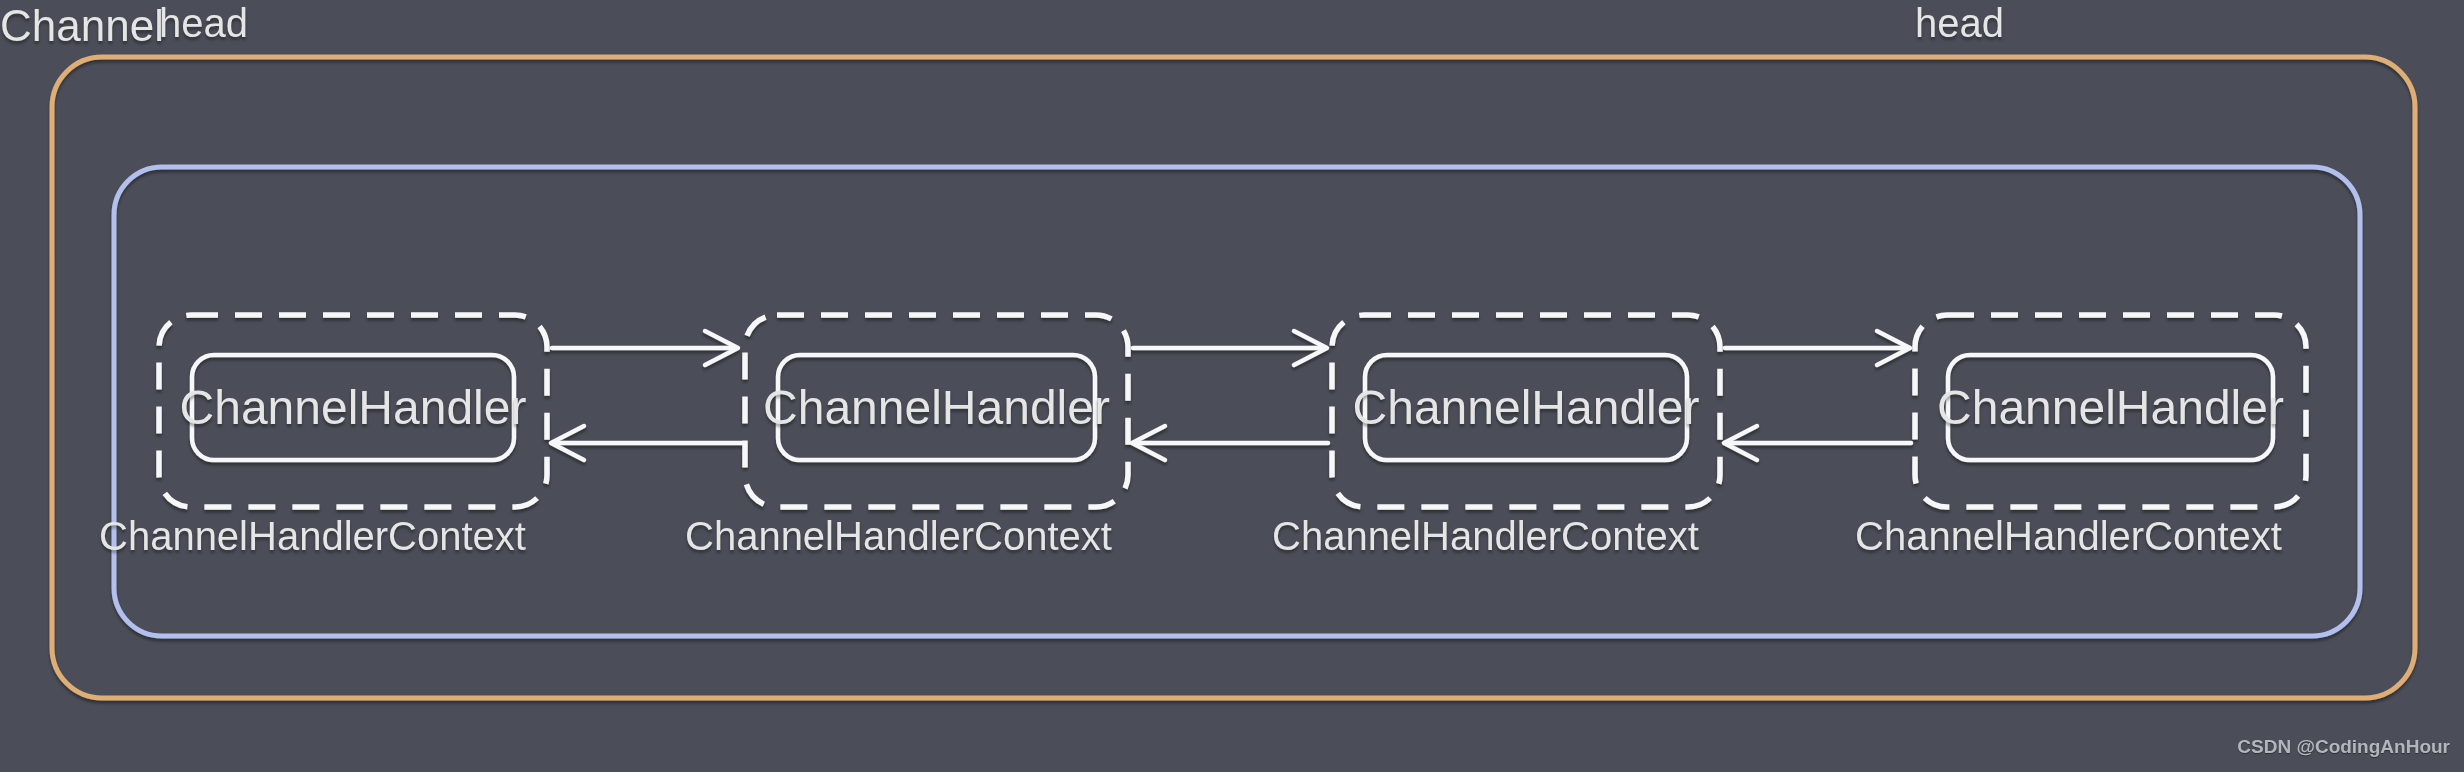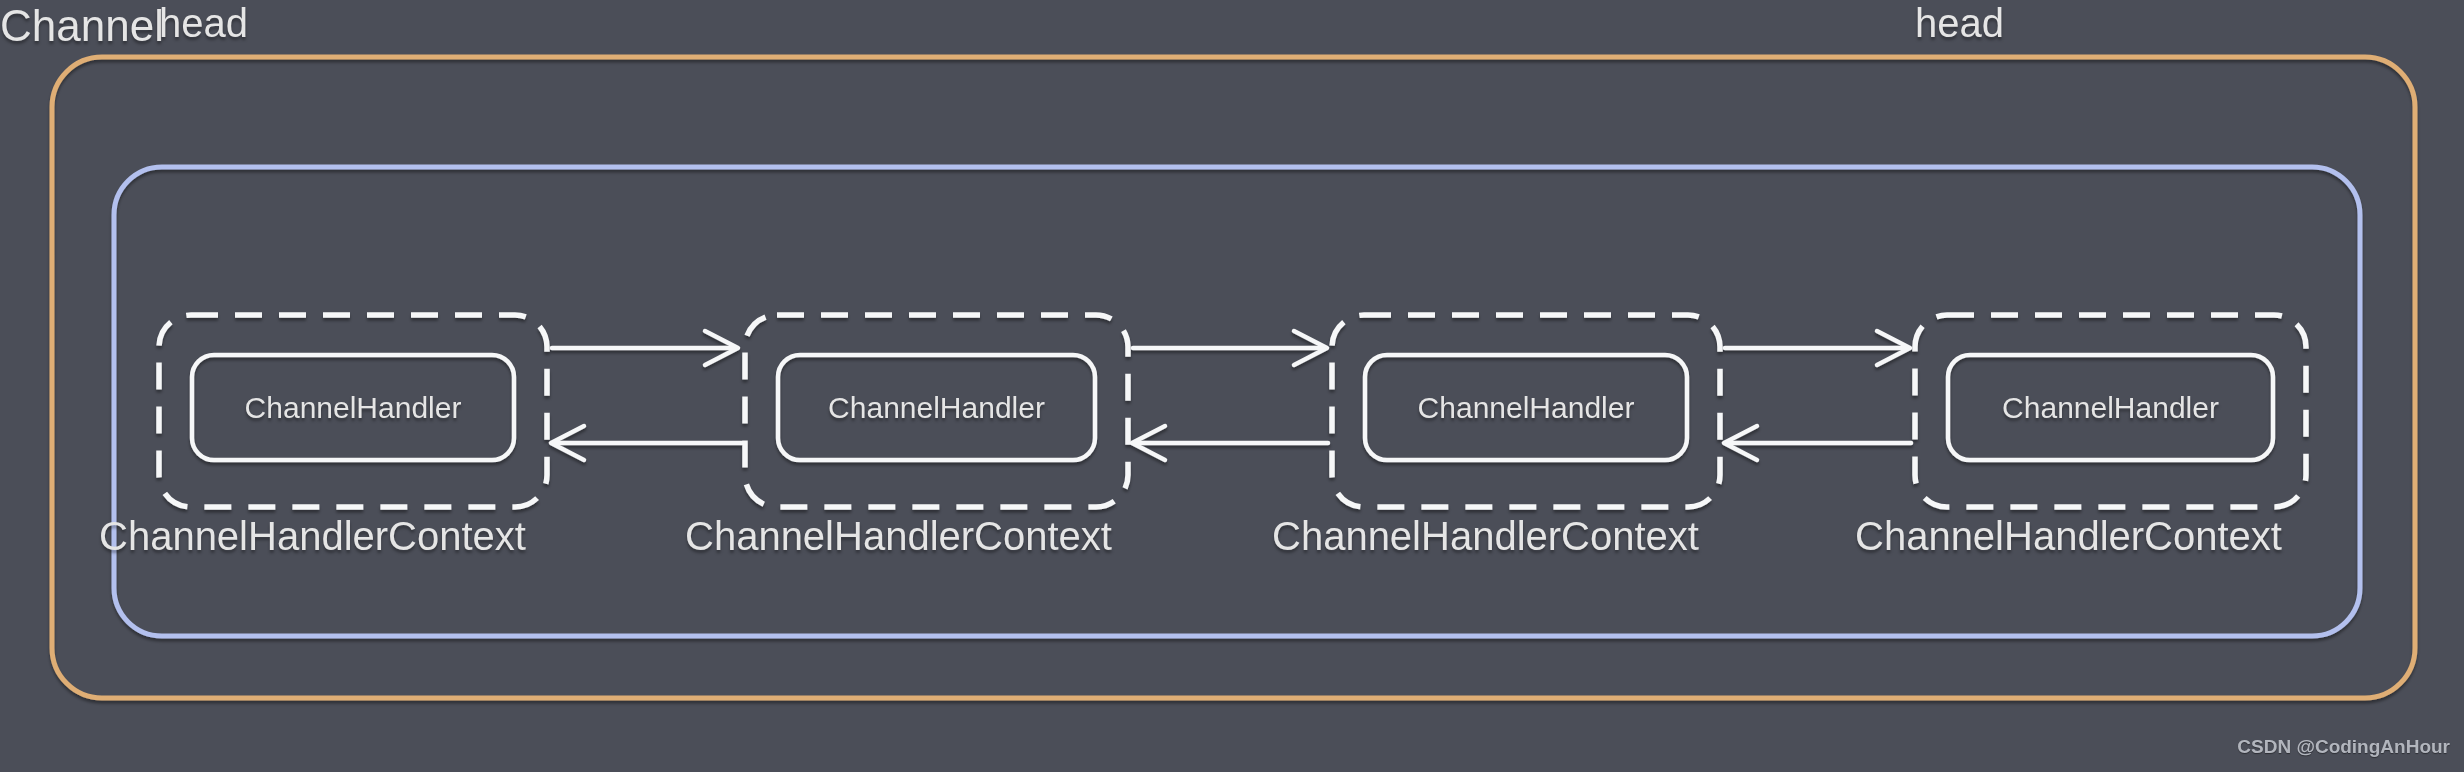--- a/index.html
+++ b/index.html
@@ -17,21 +17,21 @@
     position: absolute;
     color: #e5e5e5;
     text-align: left;
     text-shadow: 0 3px 3px rgba(0,0,0,0.35);
     white-space: nowrap;
     line-height: 1.18;
   }
   .title        { font-size: 44px; }
   .pos-label    { font-size: 40px; }
   .handler-text {
-    font-size: 30px;
+    font-size: 48px;
     display: flex; align-items: center; justify-content: center;
     line-height: 1;
   }
   .context-text { font-size: 40px; }
   .watermark {
     position: absolute;
     font-size: 19px;
     color: rgba(196, 199, 207, 0.88);
     text-shadow: 0 1px 1px rgba(0,0,0,0.4);
     white-space: nowrap;

